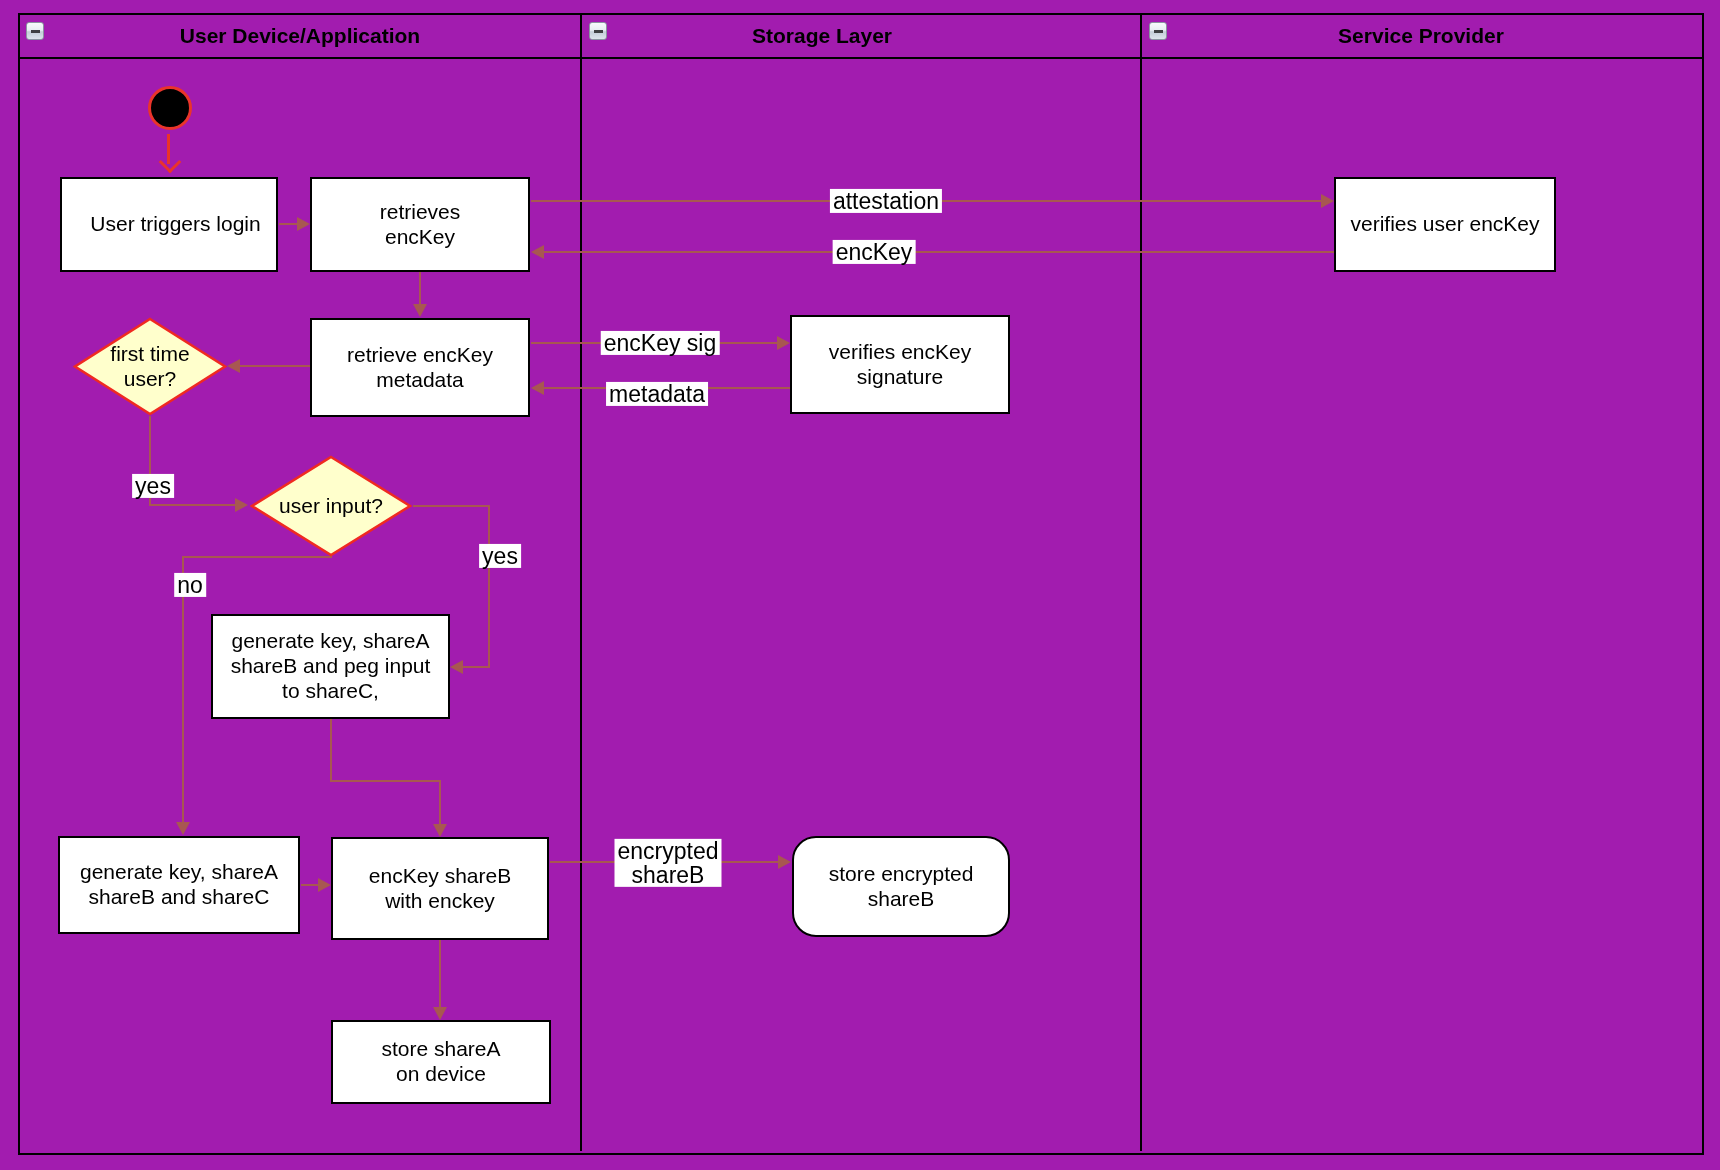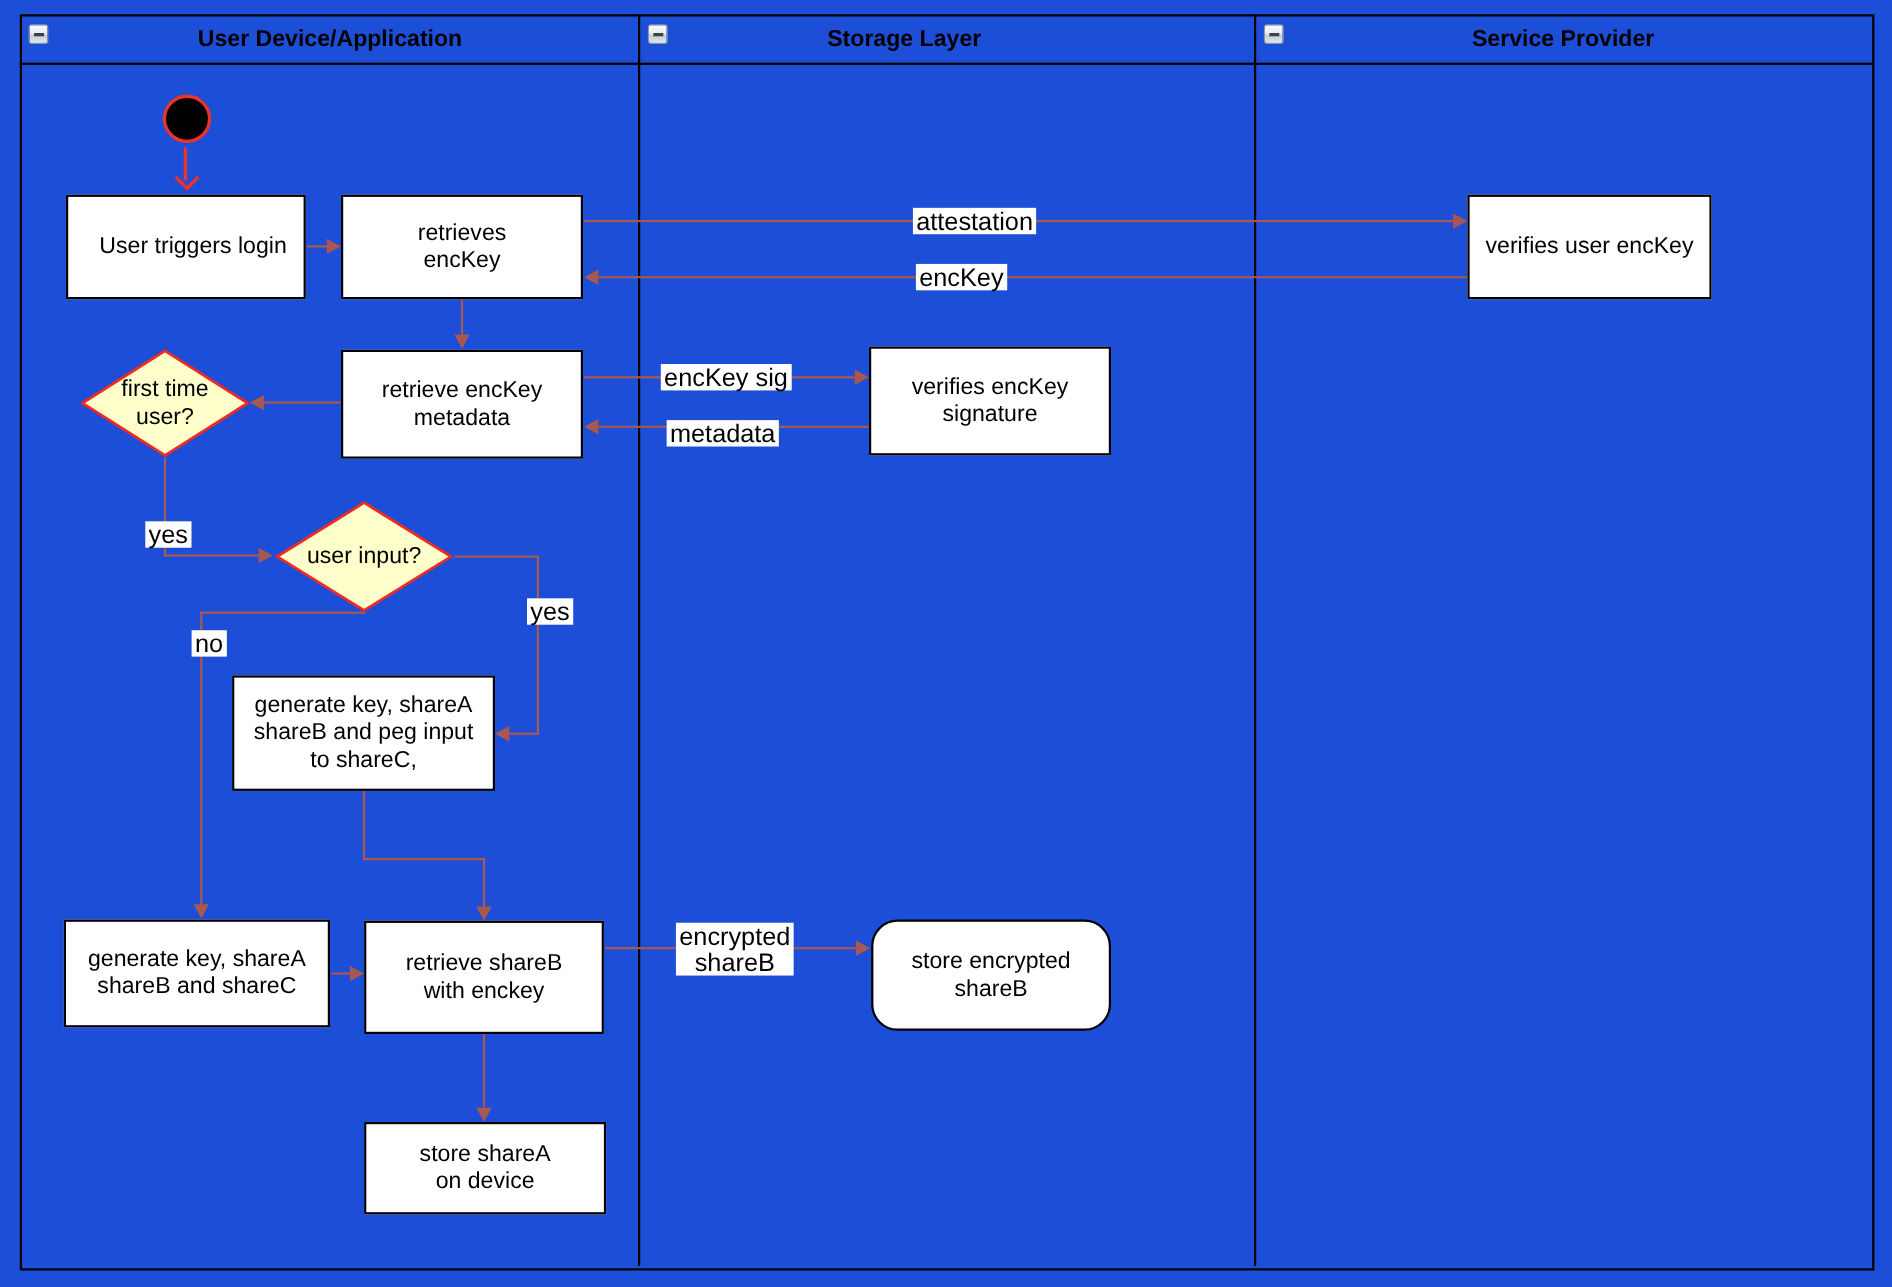--- a/index.html
+++ b/index.html
@@ -1,16 +1,16 @@
 <!DOCTYPE html>
 <html><head>
 <meta charset="utf-8">
 <style>
   html,body{margin:0;padding:0;background:#ffffff;}
-  #canvas{position:relative;width:1720px;height:1170px;background:#1d4ed8;overflow:hidden;
+  #canvas{position:relative;width:1720px;height:1170px;background:#a21caf;overflow:hidden;
           font-family:"Liberation Sans",sans-serif;color:#000;}
   .line{position:absolute;background:#a85751;}
   .blackline{position:absolute;background:#000000;}
   
   .pool{position:absolute;left:18px;top:13px;width:1682px;height:1138px;border:2px solid #000;}
   
   .lane-header{position:absolute;top:13px;height:45px;display:flex;align-items:center;justify-content:center;
                font-weight:bold;font-size:21px;}
   .collapse{position:absolute;width:16px;height:16px;border:1px solid #8a95a1;border-radius:3px;
             background:linear-gradient(#f8fafc 0%,#e8edf3 45%,#c3cdd8 55%,#dde4ec 100%);
@@ -130,21 +130,21 @@
   <div class="node" style="left:60px;top:177px;width:218px;height:95px;padding-left:13px;">User triggers login</div>
   <div class="node" style="left:310px;top:177px;width:220px;height:95px;">retrieves
 encKey</div>
   <div class="node" style="left:310px;top:318px;width:220px;height:99px;">retrieve encKey
 metadata</div>
   <div class="node" style="left:211px;top:614px;width:239px;height:105px;">generate key, shareA
 shareB and peg input
 to shareC,</div>
   <div class="node" style="left:58px;top:836px;width:242px;height:98px;">generate key, shareA
 shareB and shareC</div>
-  <div class="node" style="left:331px;top:837px;width:218px;height:103px;">retrieve shareB
+  <div class="node" style="left:331px;top:837px;width:218px;height:103px;">encKey shareB
 with enckey</div>
   <div class="node" style="left:331px;top:1020px;width:220px;height:84px;">store shareA
 on device</div>
 
   <div class="decision" style="left:250px;top:455px;width:162px;height:102px;">
     <svg width="162" height="102">
       <polygon points="81,2 160,51 81,100 2,51" fill="#ffffcc" stroke="#f02a21" stroke-width="2.5"></polygon>
     </svg>
     <div class="dlabel">user input?</div>
   </div>

